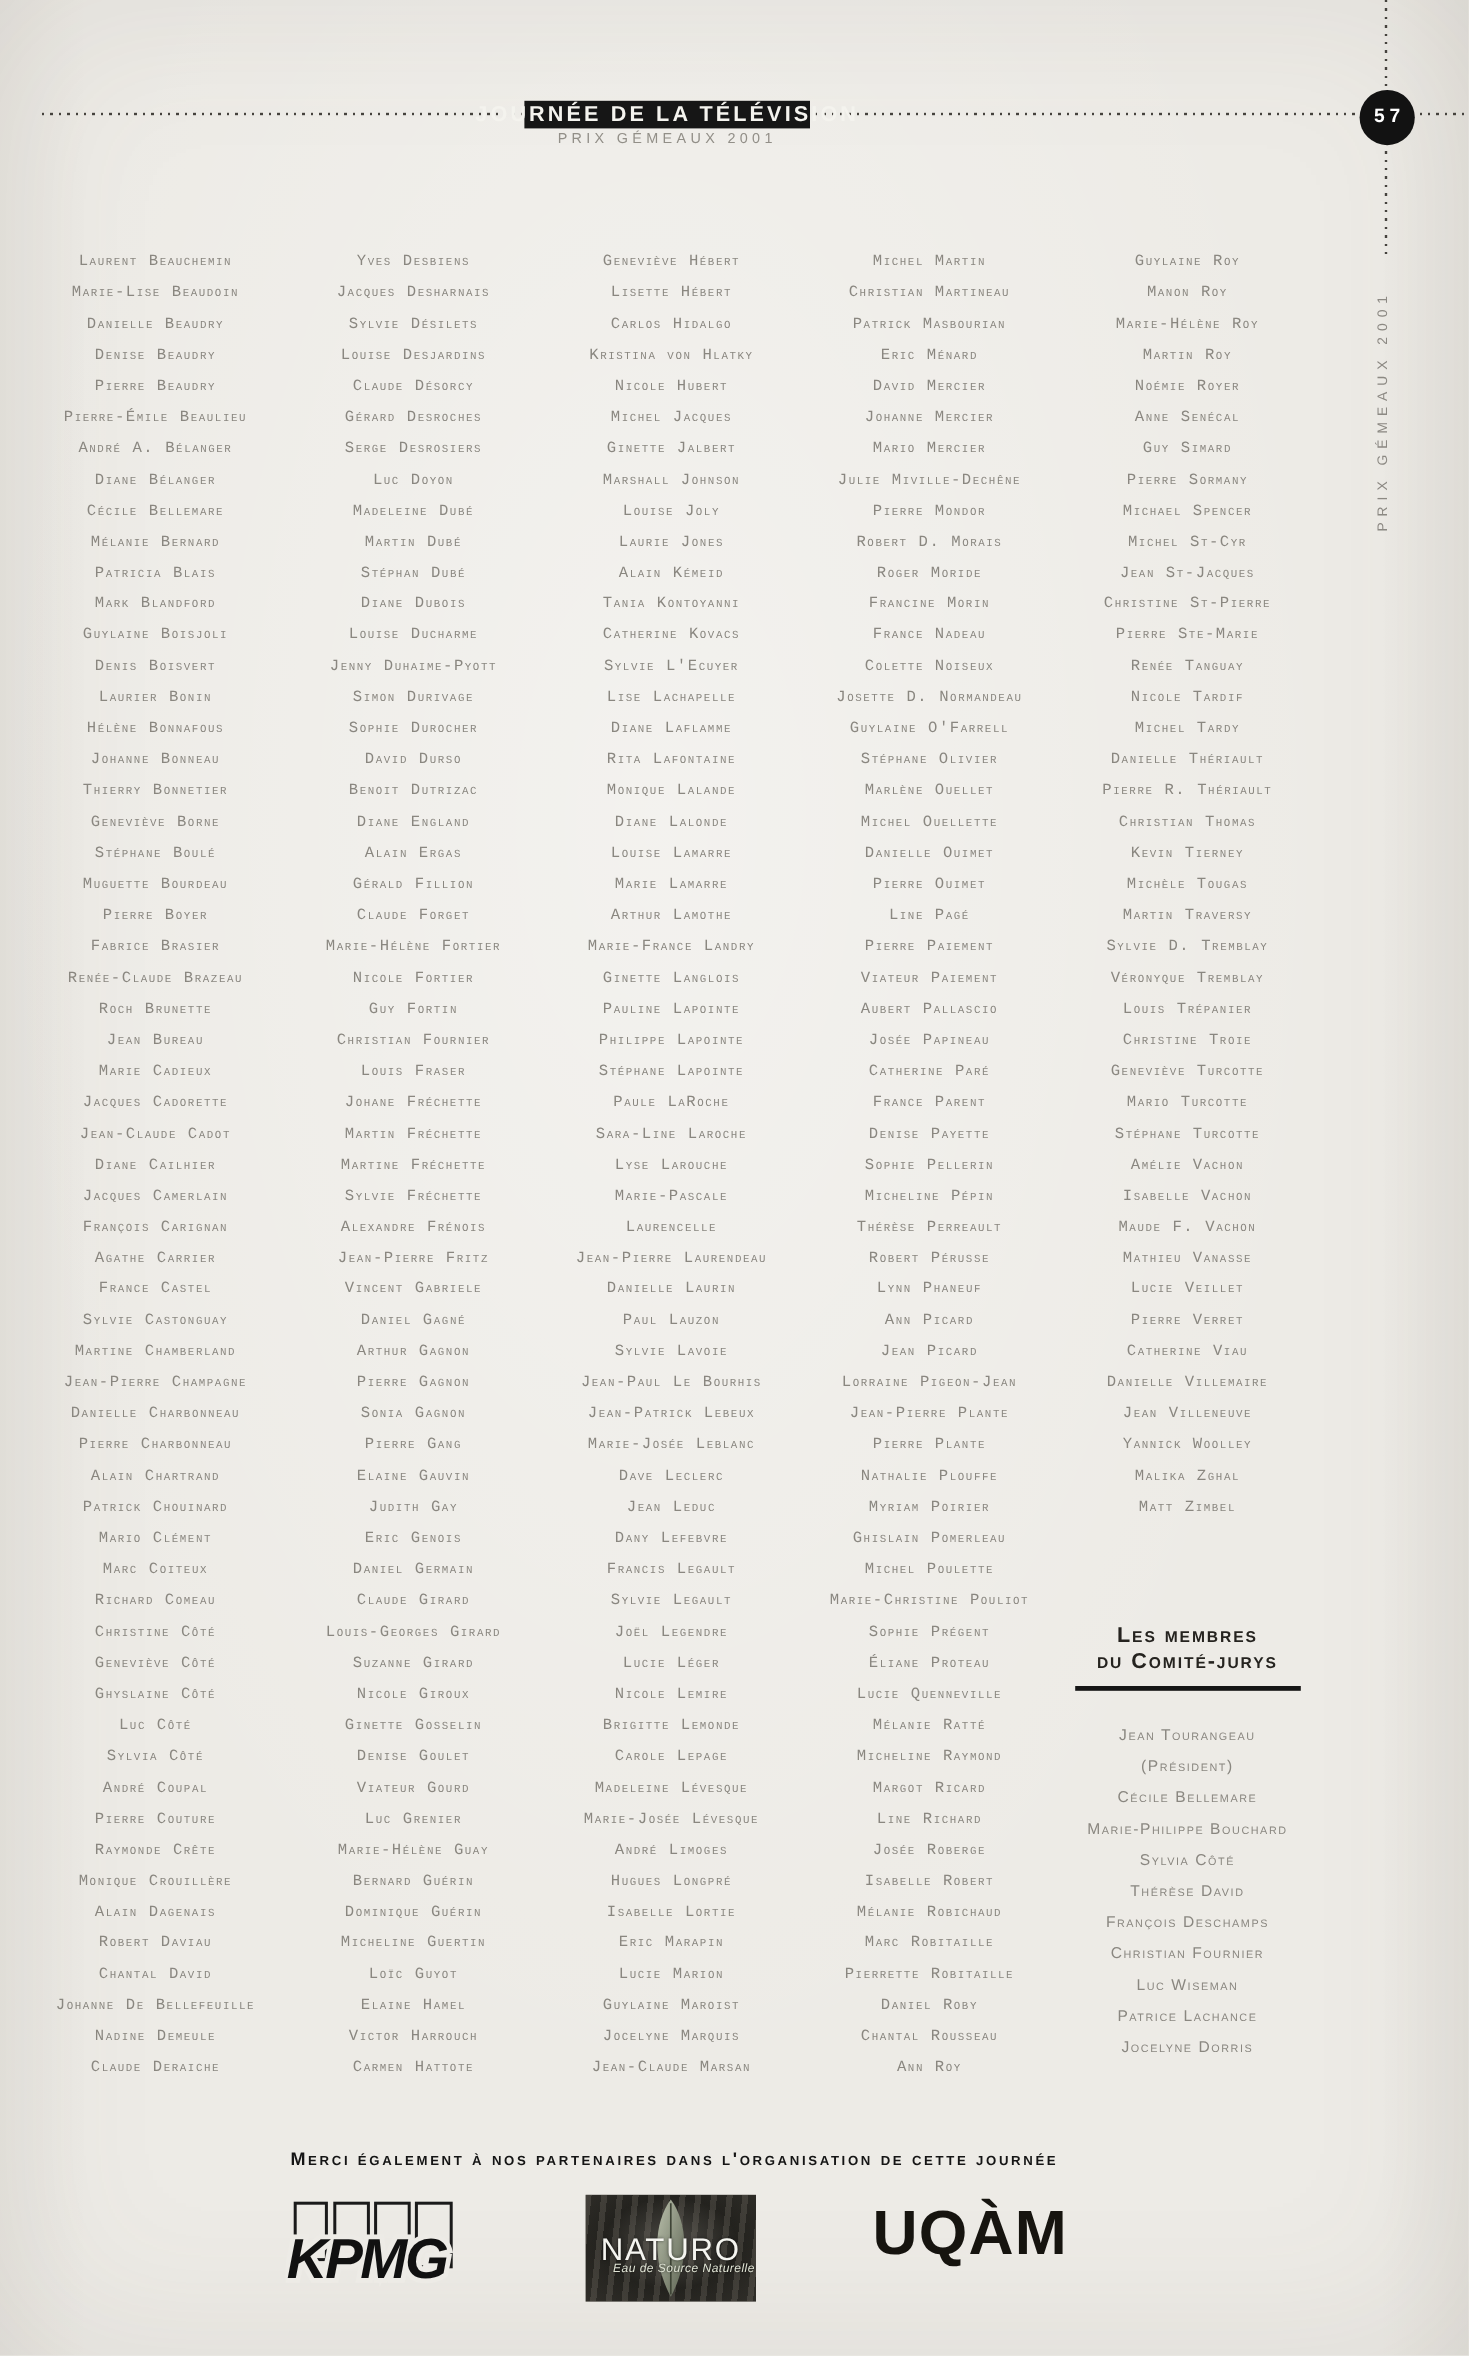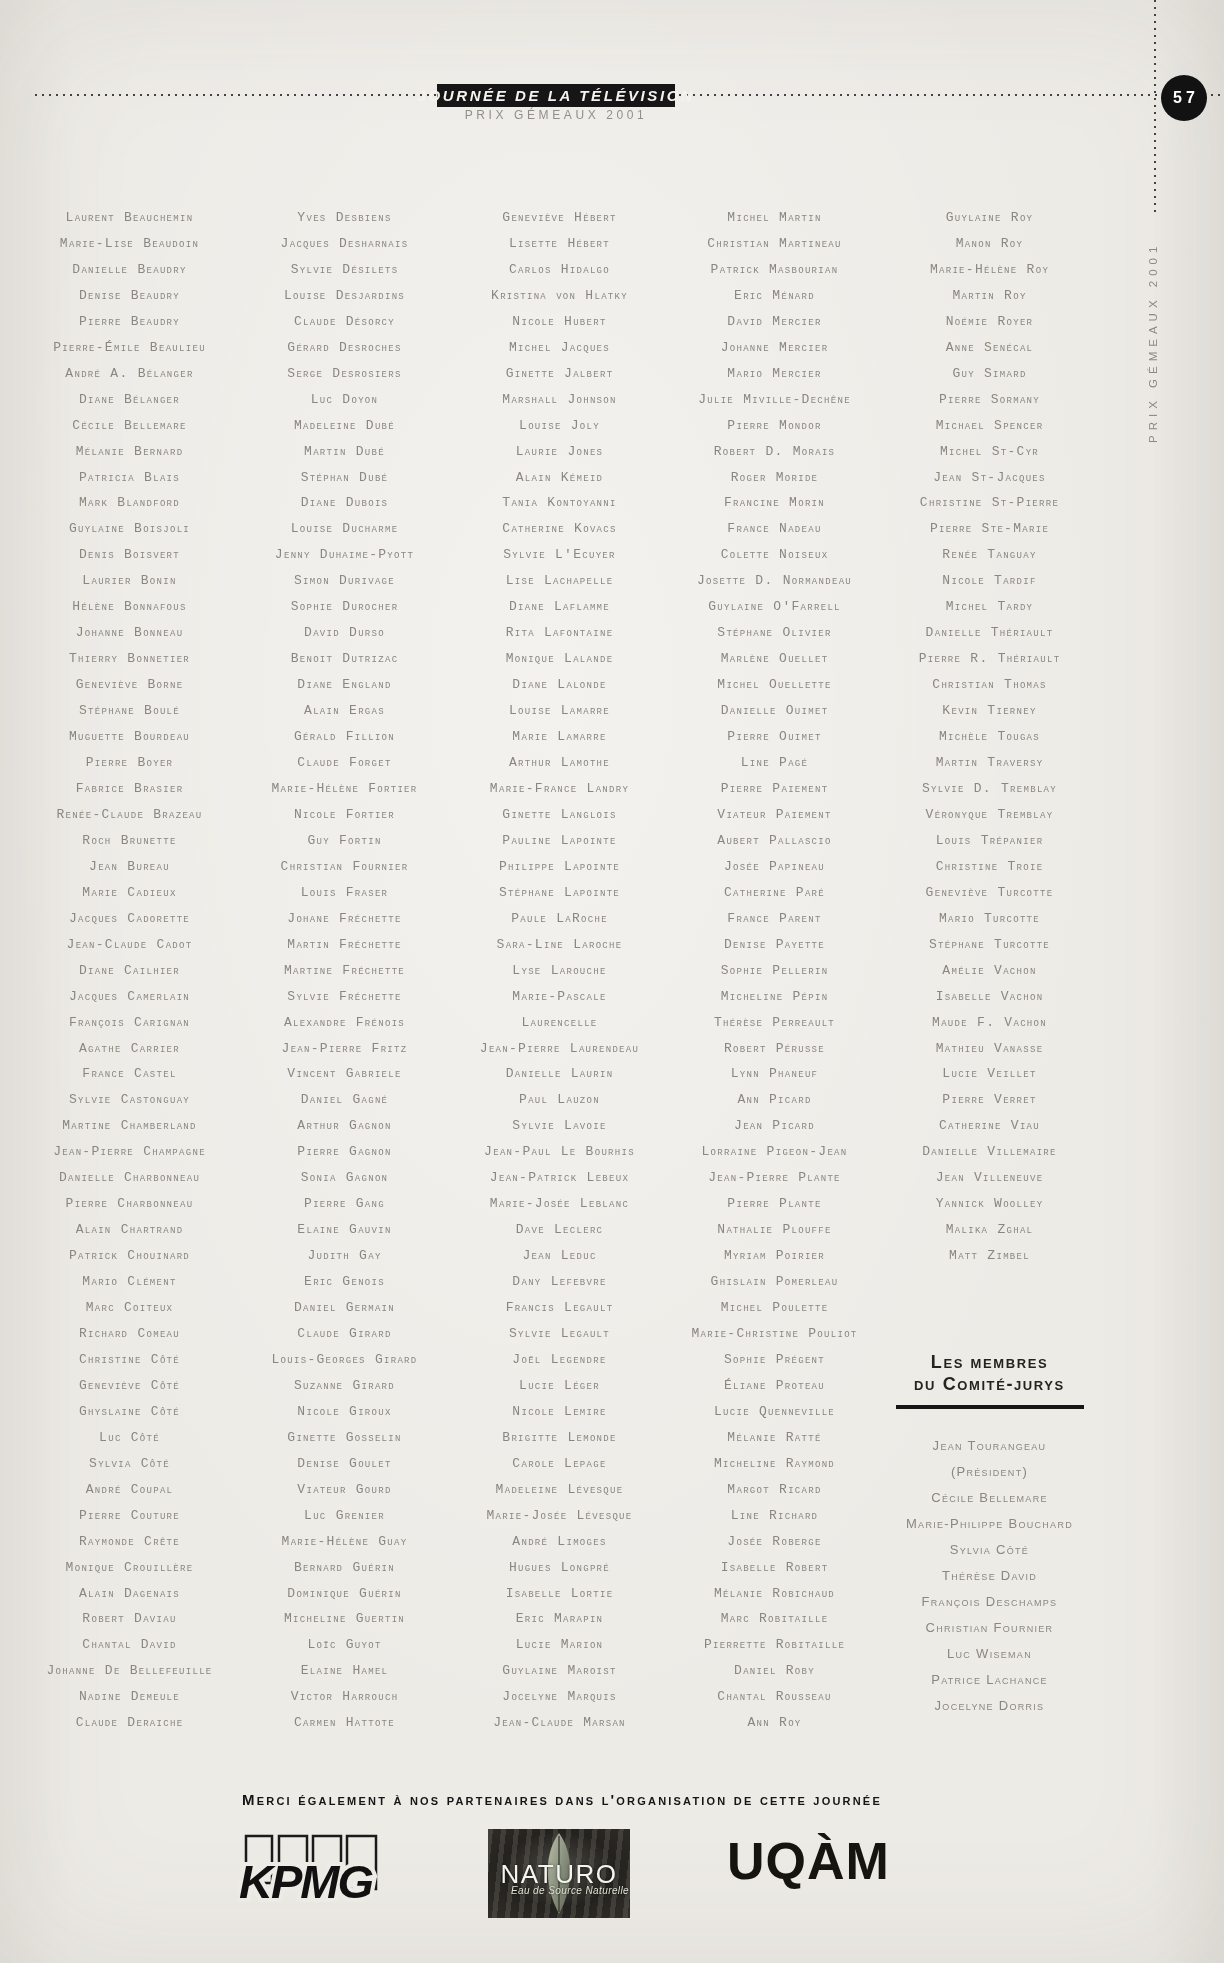--- a/index.html
+++ b/index.html
@@ -25,28 +25,28 @@
   .dot-rule-v{
     position:absolute;left:1154px;top:0;width:2px;height:216px;
     background-image:repeating-linear-gradient(180deg,#45423d 0 2px,transparent 2px 7px);
   }
   
   .title-box{
     position:absolute;left:437px;top:84px;width:238px;height:23px;
     background:#161616;display:flex;align-items:center;justify-content:center;
   }
   .title-box span{
-    color:#f4f3ee;font-size:15px;font-weight:bold;letter-spacing:2.6px;white-space:nowrap;font-style:italic;
+    color:#f4f3ee;font-size:18px;font-weight:bold;letter-spacing:2.6px;white-space:nowrap;
   }
   .subtitle{
     position:absolute;left:437px;top:108px;width:238px;text-align:center;
     color:#928f88;font-size:12px;letter-spacing:3.6px;white-space:nowrap;
   }
   .badge{
-    position:absolute;left:1161px;top:75px;width:46px;height:46px;border-radius:50%;
+    position:absolute;left:1133px;top:75px;width:46px;height:46px;border-radius:50%;
     background:#121212;display:flex;align-items:center;justify-content:center;text-align:right;
   }
   .badge span{
     color:#fff;font-size:16px;font-weight:bold;letter-spacing:4px;padding-left:4px;
   }
   .v-label{
     position:absolute;left:1142px;top:213px;height:230px;width:22px;
     writing-mode:vertical-rl;transform:rotate(180deg);
     display:flex;align-items:center;justify-content:flex-start;
     color:#8c8983;font-size:11.5px;letter-spacing:5px;white-space:nowrap;

